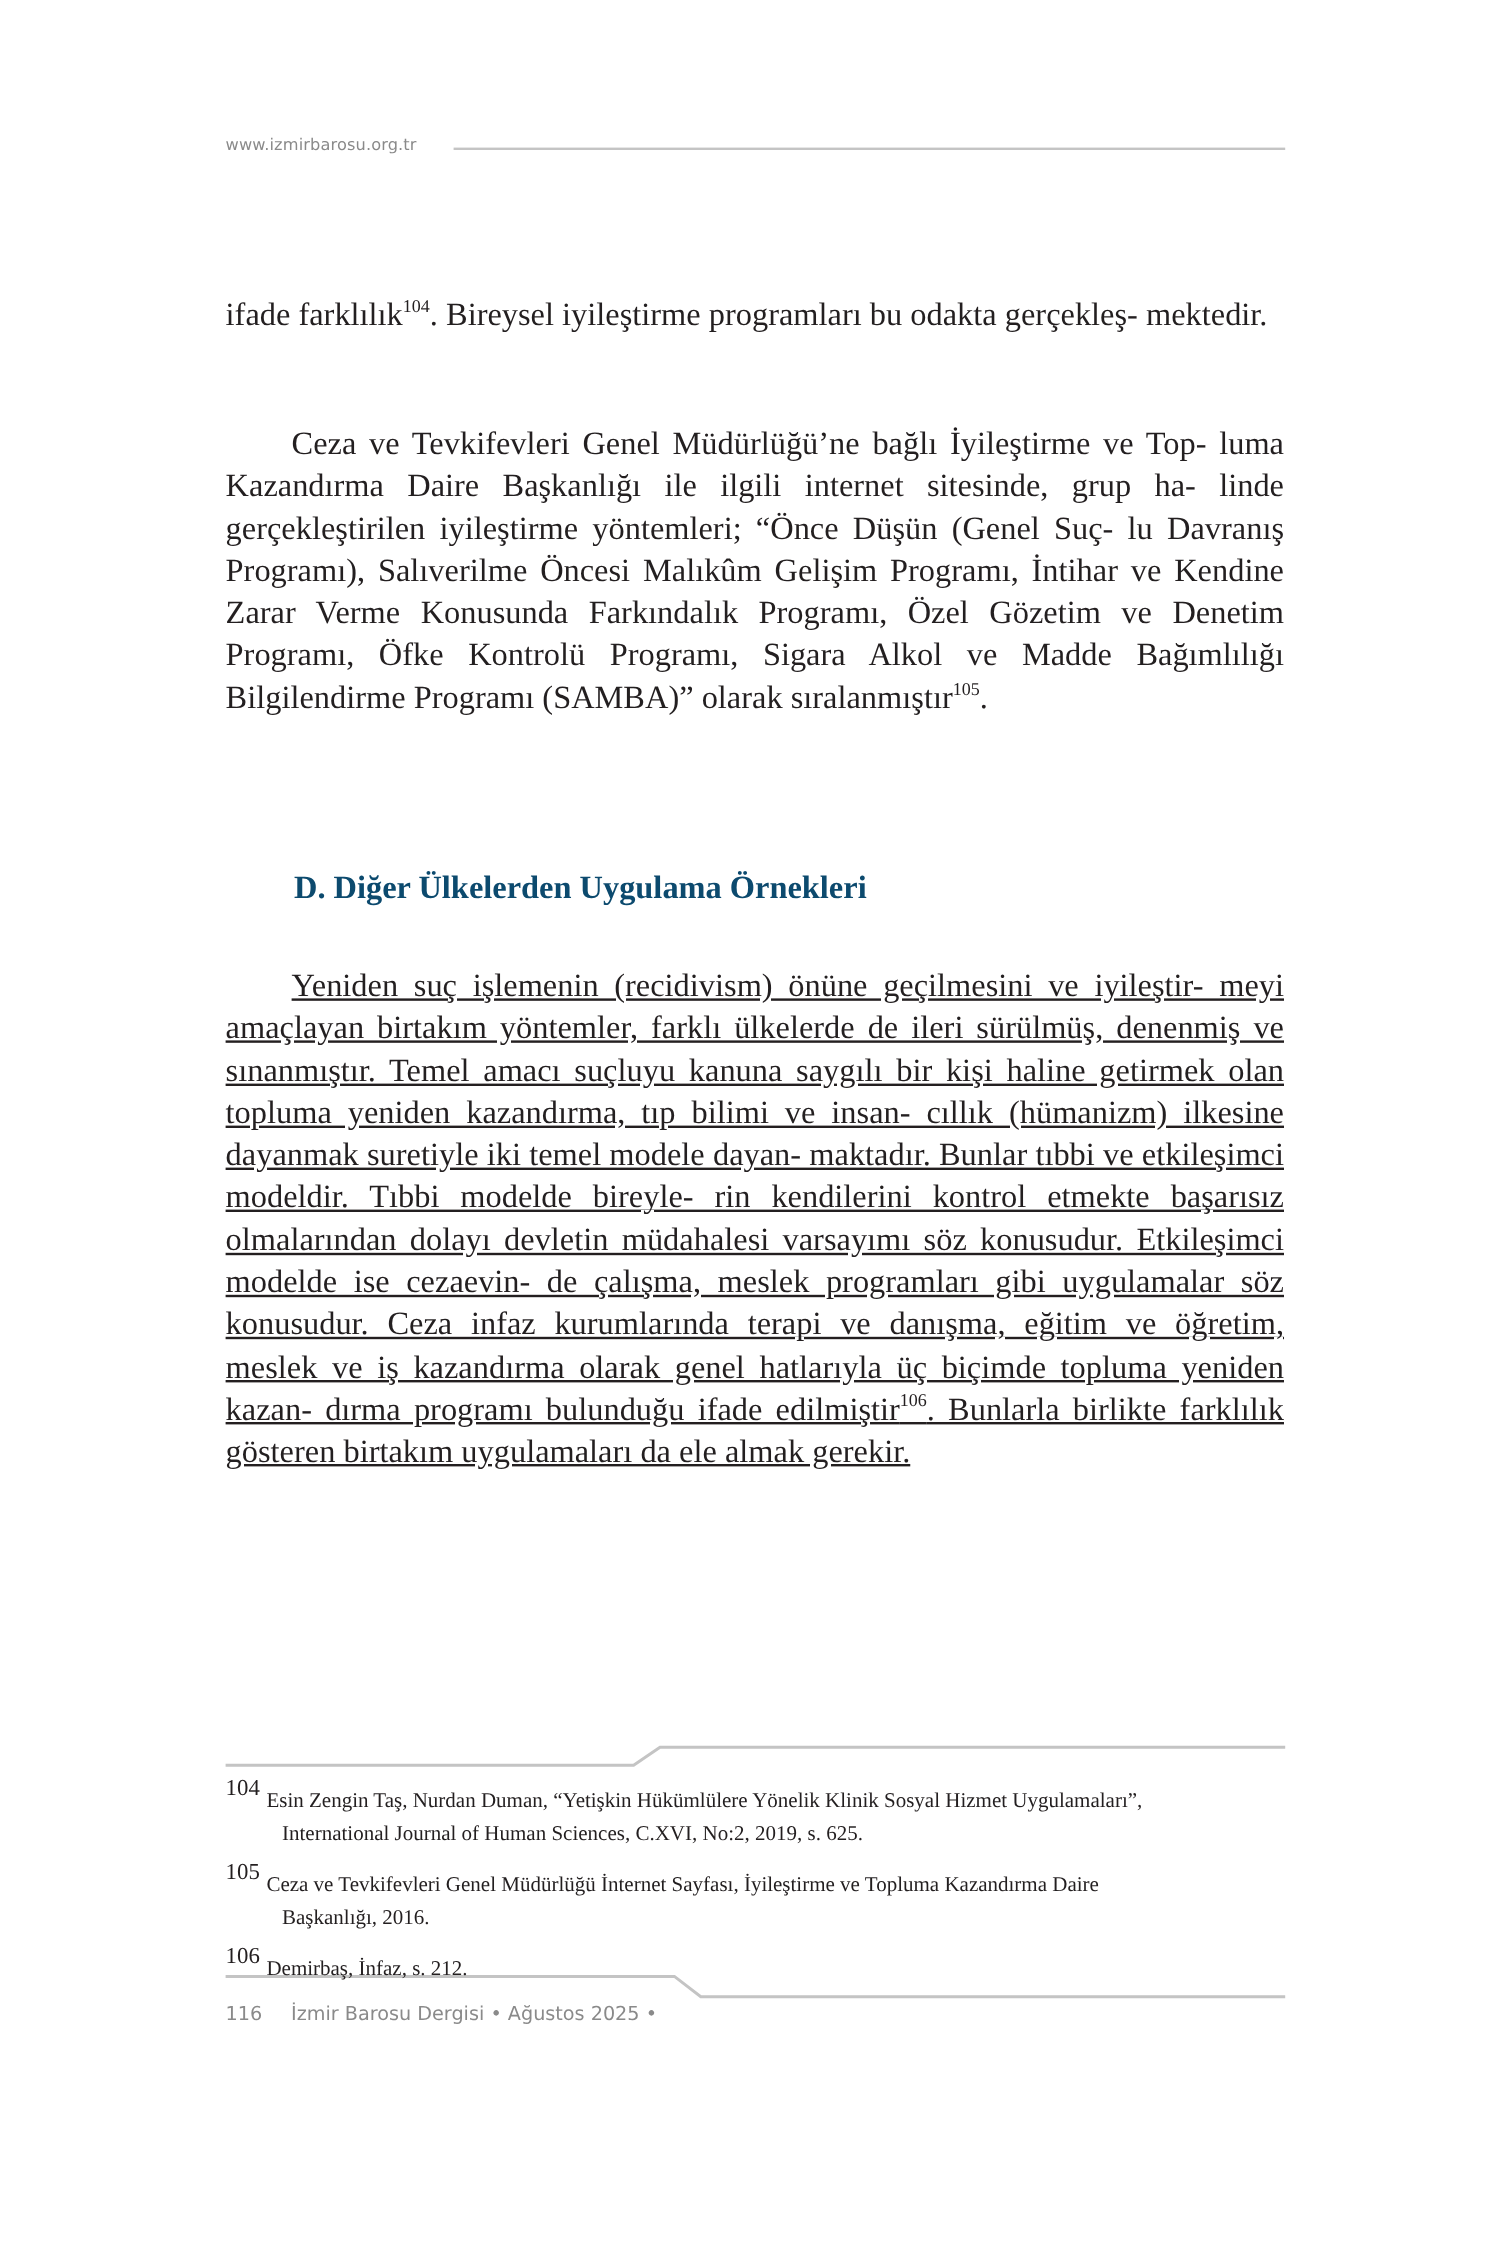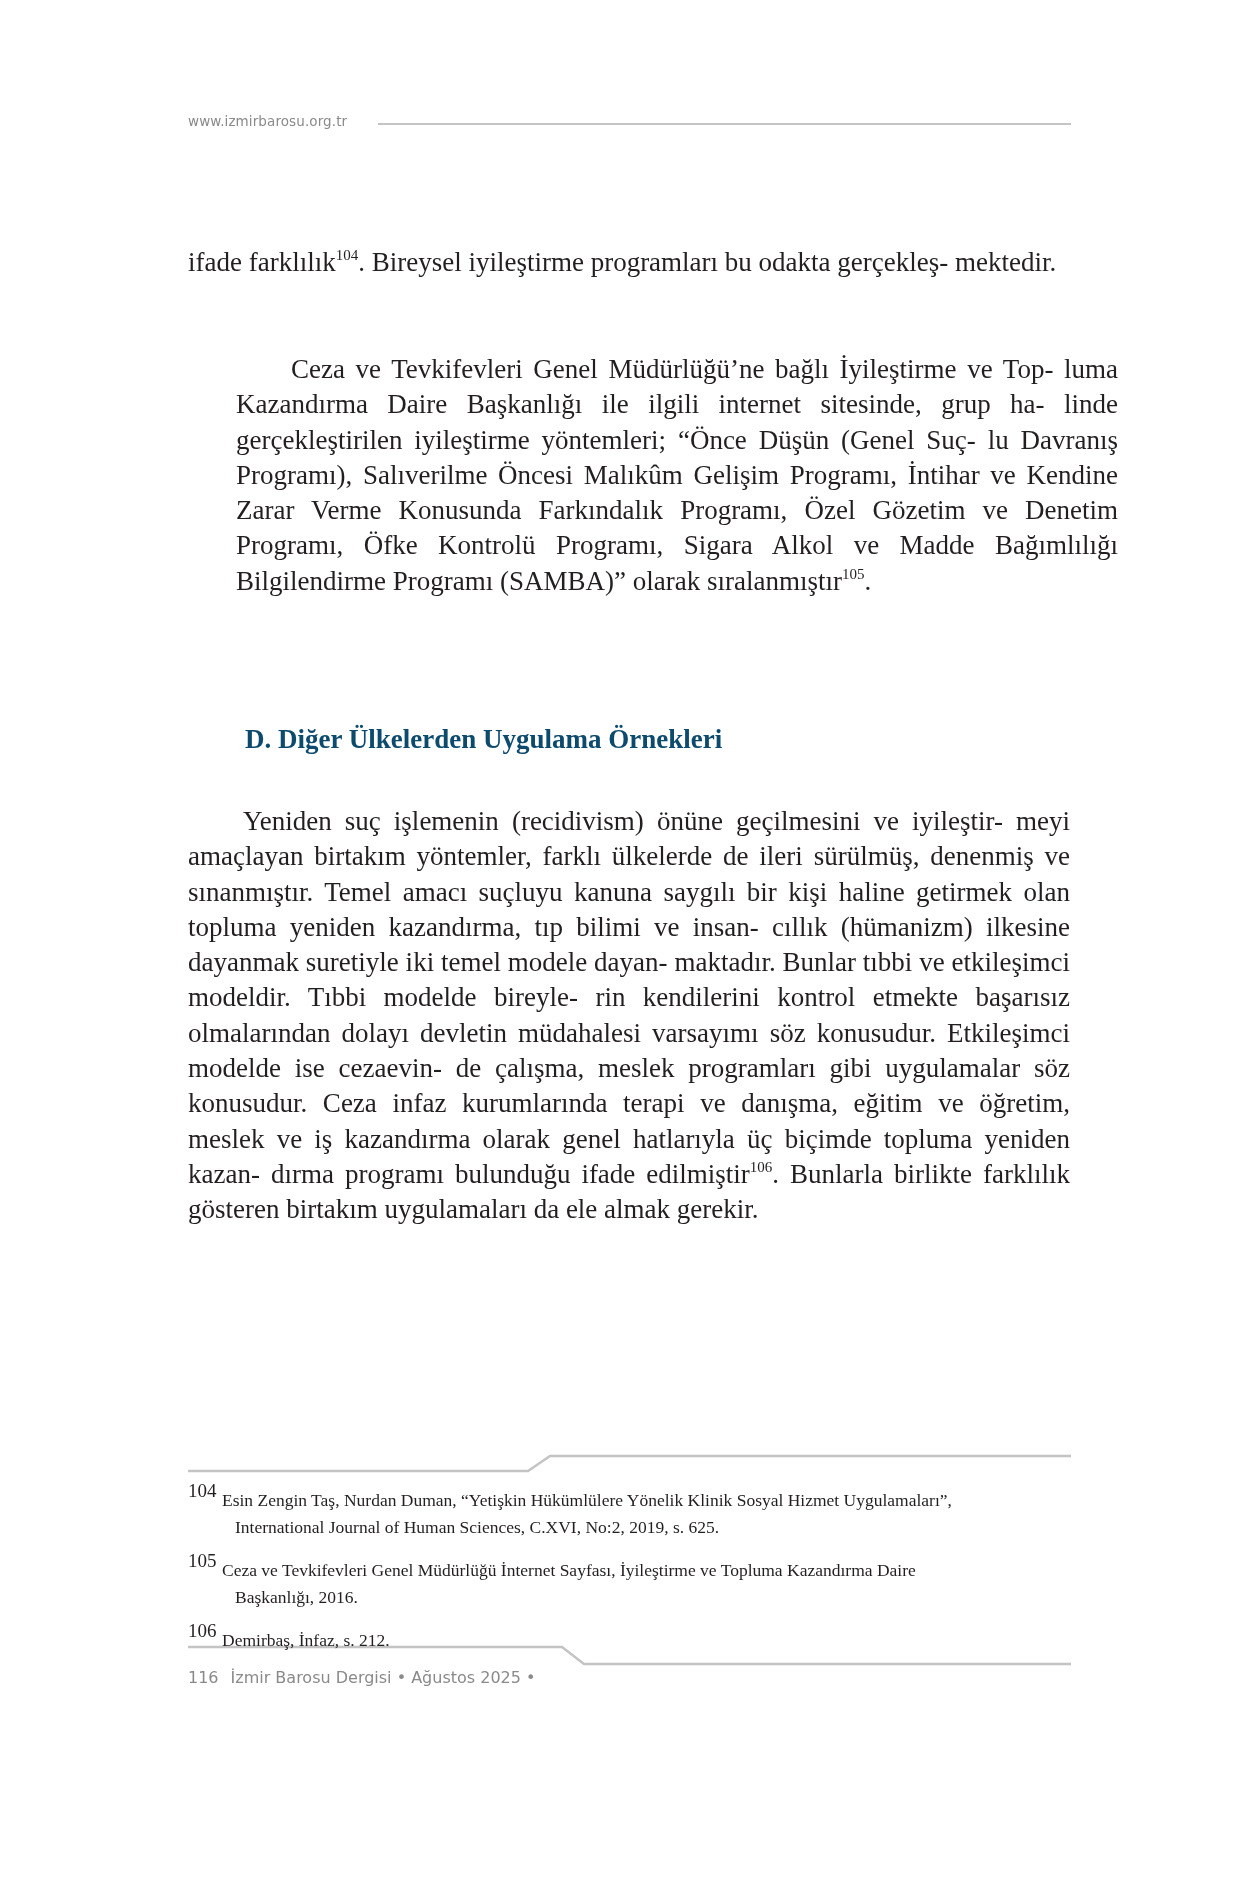--- a/index.html
+++ b/index.html
@@ -41,41 +41,41 @@
   .fn { position: relative; margin-bottom: 9px; }
   .fn-num { font-size: 19px; position: absolute; left: 0; top: 0; }
   .fn-text { font-size: 17.5px; line-height: 27px; padding-left: 34px; display: block; padding-top: 7px; text-align: justify; }
   .fn-text .cont { display: block; margin-left: 13px; }
 
   .footer {
     position: absolute; left: 188px; top: 1668px;
     font-family: "DejaVu Sans", sans-serif; font-size: 16px; color: #8a8a8a;
     white-space: nowrap;
   }
-  .footer .pg { margin-right: 12px; text-align: right; }
+  .footer .pg { margin-right: 24px; text-align: right; }
 </style>
 </head>
 <body>
 
 <div class="page">
 
   <div class="header-url">www.izmirbarosu.org.tr</div>
   <div class="header-rule"></div>
 
   <div class="body-text" style="top:245px;">
     <p><span>ifade farklılık</span><sup>104</sup><span>. Bireysel iyileştirme programları bu odakta gerçekleş- mektedir.</span></p>
   </div>
 
-  <div class="body-text" style="top:352px;margin-left:48px;">
+  <div class="body-text" style="top:352px;">
     <p class="indent"><span>Ceza ve Tevkifevleri Genel Müdürlüğü’ne bağlı İyileştirme ve Top- luma Kazandırma Daire Başkanlığı ile ilgili internet sitesinde, grup ha- linde gerçekleştirilen iyileştirme yöntemleri; “Önce Düşün (Genel Suç- lu Davranış Programı), Salıverilme Öncesi Malıkûm Gelişim Programı, İntihar ve Kendine Zarar Verme Konusunda Farkındalık Programı, Özel Gözetim ve Denetim Programı, Öfke Kontrolü Programı, Sigara Alkol ve Madde Bağımlılığı Bilgilendirme Programı (SAMBA)” olarak sıralanmıştır</span><sup>105</sup><span>.</span></p>
   </div>
 
   <div class="heading">D. Diğer Ülkelerden Uygulama Örnekleri</div>
 
-  <div class="body-text" style="top:804px;">
+  <div class="body-text" style="top:804px;text-decoration:underline;">
     <p class="indent"><span>Yeniden suç işlemenin (recidivism) önüne geçilmesini ve iyileştir- meyi amaçlayan birtakım yöntemler, farklı ülkelerde de ileri sürülmüş, denenmiş ve sınanmıştır. Temel amacı suçluyu kanuna saygılı bir kişi haline getirmek olan topluma yeniden kazandırma, tıp bilimi ve insan- cıllık (hümanizm) ilkesine dayanmak suretiyle iki temel modele dayan- maktadır. Bunlar tıbbi ve etkileşimci modeldir. Tıbbi modelde bireyle- rin kendilerini kontrol etmekte başarısız olmalarından dolayı devletin müdahalesi varsayımı söz konusudur. Etkileşimci modelde ise cezaevin- de çalışma, meslek programları gibi uygulamalar söz konusudur. Ceza infaz kurumlarında terapi ve danışma, eğitim ve öğretim, meslek ve iş kazandırma olarak genel hatlarıyla üç biçimde topluma yeniden kazan- dırma programı bulunduğu ifade edilmiştir</span><sup>106</sup><span>. Bunlarla birlikte farklılık gösteren birtakım uygulamaları da ele almak gerekir.</span></p>
   </div>
 
 
   <svg class="rules" width="1260" height="1890">
     <polyline points="188,1471 528,1471 550,1456 1071,1456" fill="none" stroke="#c4c4c4" stroke-width="2.5"></polyline>
     <polyline points="188,1647 562,1647 584,1664 1071,1664" fill="none" stroke="#c4c4c4" stroke-width="2.5"></polyline>
   </svg>
 
   <div class="footnotes">

